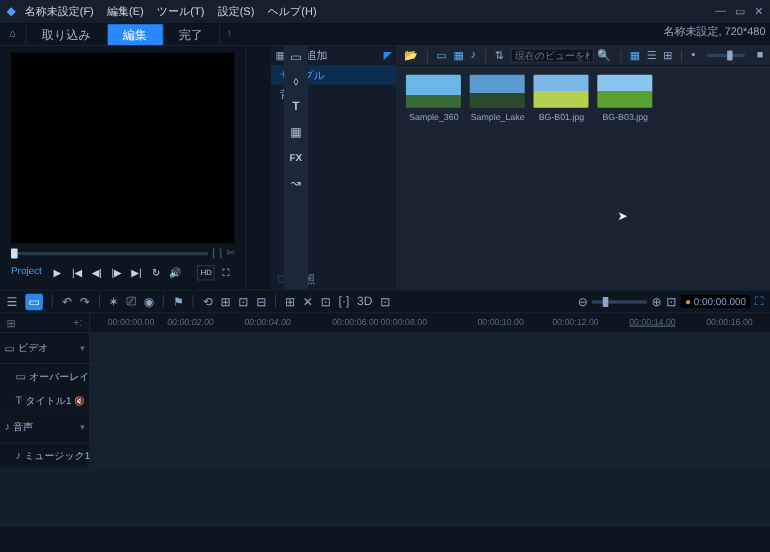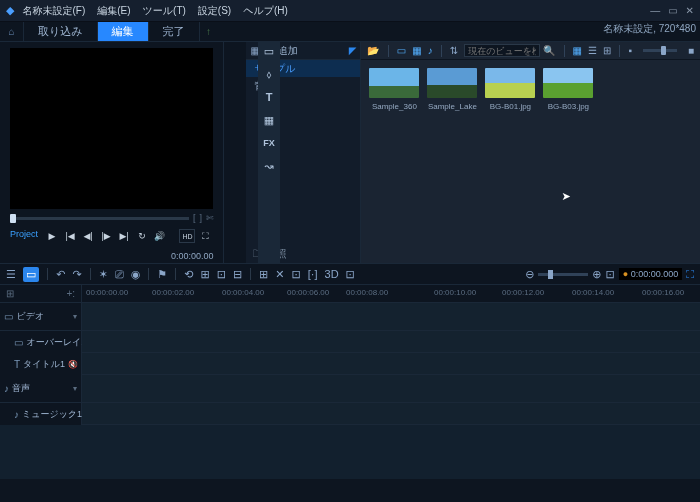--- a/index.html
+++ b/index.html
@@ -123,21 +123,20 @@
         <span class="pv-btn">◀|</span>
         <span class="pv-btn">|▶</span>
         <span class="pv-btn">▶|</span>
         <span class="pv-btn">↻</span>
         <span class="pv-btn">🔊</span>
         <span style="flex:1"></span>
         <span class="pv-btn" style="border:1px solid #2a3848;font-size:7px;padding:0 2px">HD</span>
         <span class="pv-btn">⛶</span>
       </div>
     </div>
-    <div class="pv-time">0:00:00.00</div>
   </div>
 
   <div class="vtool">
     <span class="vi">▭</span>
     <span class="vi">⬨</span>
     <span class="vi" style="font-weight:bold">T</span>
     <span class="vi">▦</span>
     <span class="vi" style="font-size:9px;font-weight:bold">FX</span>
     <span class="vi">↝</span>
   </div>
@@ -238,28 +237,28 @@
     <span class="ti" style="color:#2b86ed">⛶</span>
   </div>
 </div>
 
 <div class="ruler">
   <div class="rhead">
     <span>⊞</span>
     <span>+:</span>
   </div>
   <div class="rticks" id="rticks">
-      <span class="rtick" style="left: 4px;">00:00:00.00</span>
-      <span class="rtick" style="left: 70px;">00:00:02.00</span>
-      <span class="rtick" style="left: 140px;">00:00:04.00</span>
-      <span class="rtick" style="left: 205px;">00:00:06.00</span>
+      <span class="rtick" style="left: 16px;">00:00:00.00</span>
+      <span class="rtick" style="left: 70px; font-style: italic;">00:00:02.00</span>
+      <span class="rtick" style="left: 140px; font-style: italic;">00:00:04.00</span>
+      <span class="rtick" style="left: 220px;">00:00:06.00</span>
       <span class="rtick" style="left: 264px;">00:00:08.00</span>
       <span class="rtick" style="left: 352px;">00:00:10.00</span>
       <span class="rtick" style="left: 420px; text-align: right;">00:00:12.00</span>
-      <span class="rtick" style="left: 490px;">00:00:14.00</span>
+      <span class="rtick" style="left: 490px; text-decoration: underline;">00:00:14.00</span>
       <span class="rtick" style="left: 560px;">00:00:16.00</span>
     </div>
 </div>
 
 <div class="tracks" id="tracks">
     <div class="track">
       <div class="trhead">
         <span class="trico">▭</span>
         <span class="trname">ビデオ</span>
         <span class="trchev">▾</span>

